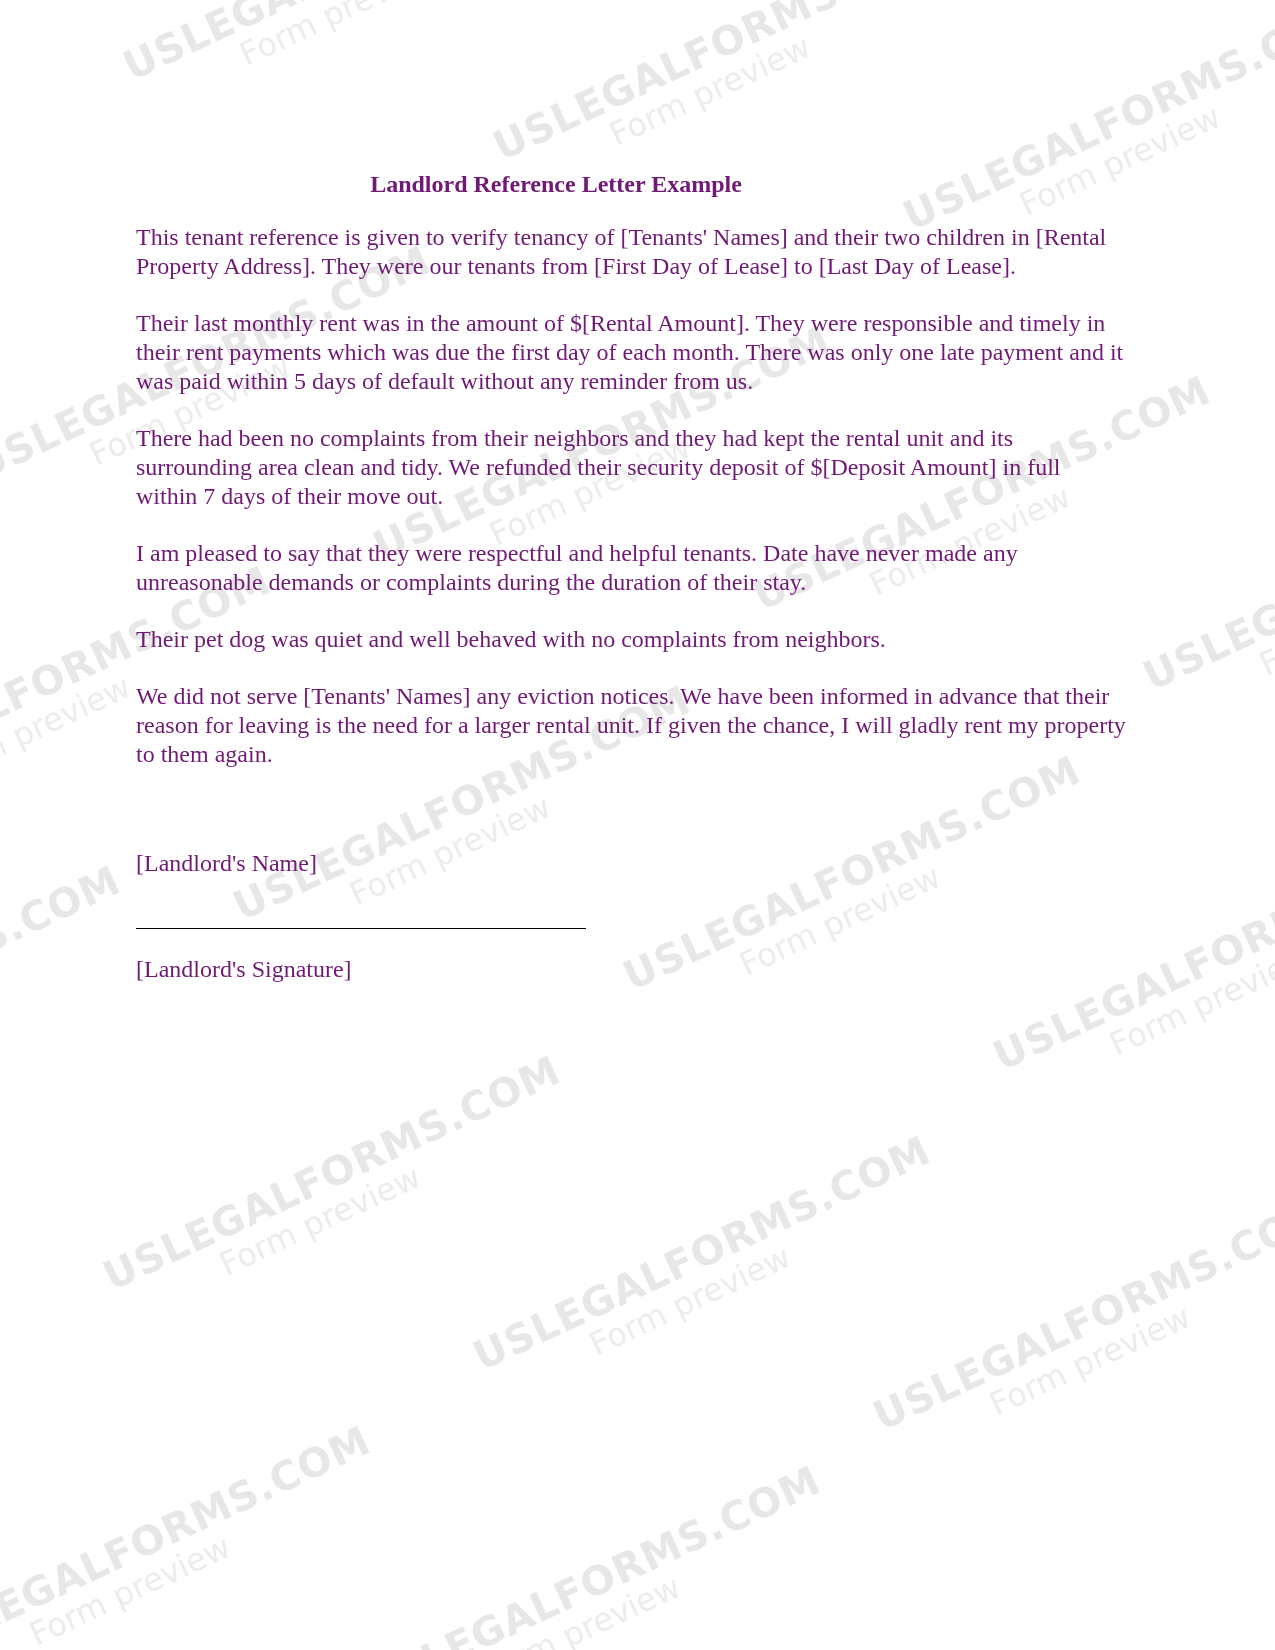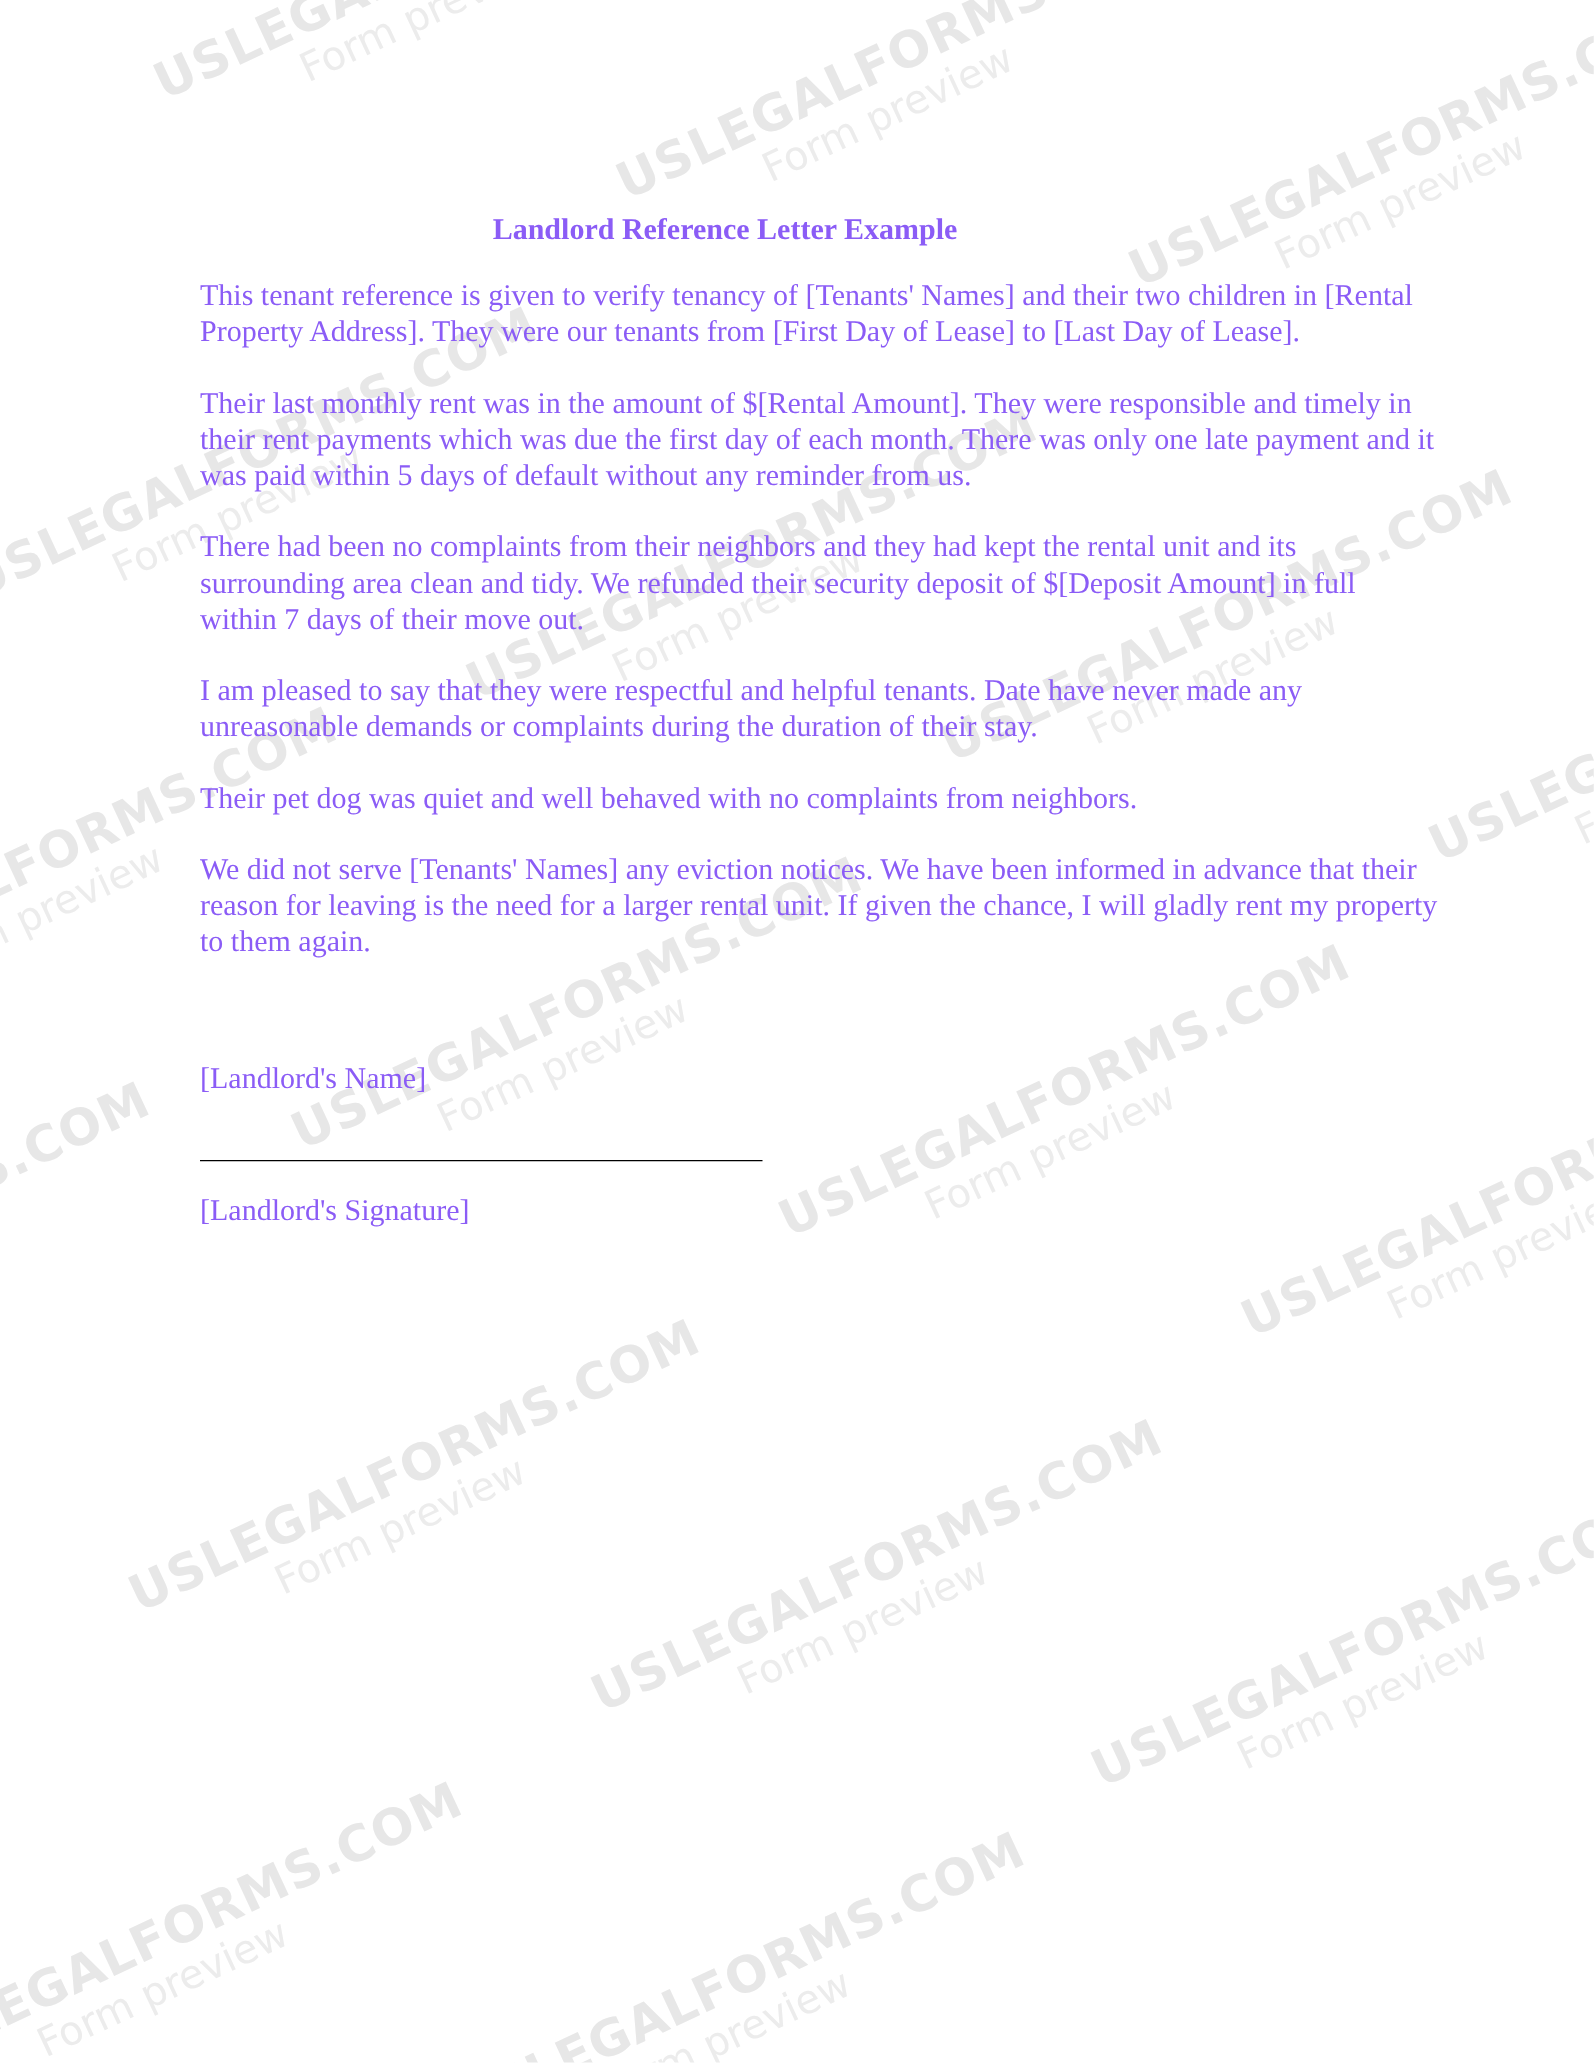--- a/index.html
+++ b/index.html
@@ -2,22 +2,22 @@
 <html><head>
 <meta charset="utf-8">
 <style>
   html, body { margin: 0; padding: 0; background: #ffffff; }
   body { width: 1275px; height: 1650px; position: relative; overflow: hidden; }
   .page { position: absolute; left: 0; top: 0; width: 1275px; height: 1650px; background: #ffffff; }
   .wm-layer { position: absolute; inset: 0; pointer-events: none; z-index: 1; }
   .wm { position: absolute; transform-origin: left bottom; transform: rotate(-25deg); white-space: nowrap; }
   .wm .brand { font-family: "DejaVu Sans", sans-serif; font-weight: bold; font-size: 40px; color: #e7e7e7; letter-spacing: 1px; display: block; }
   .wm .sub { font-family: "DejaVu Sans", sans-serif; font-size: 32px; color: #ececec; display: block; margin-left: 110px; margin-top: -4px; }
-  .content { position: absolute; left: 160px; top: 170px; width: 990px; z-index: 2;
-    font-family: "Liberation Serif", serif; font-size: 24px; line-height: 29px; color: #8b5cf6; }
+  .content { position: absolute; left: 136px; top: 170px; width: 990px; z-index: 2;
+    font-family: "Liberation Serif", serif; font-size: 24px; line-height: 29px; color: #701a75; }
   .title { font-weight: bold; text-align: center; margin: 0 0 24px 0; padding-right: 150px; font-size: 24px; }
   .para { margin: 16px 0 28px 0; }
   .sig-block { margin-top: 80px; }
   .sig-name { margin: 0; }
   .sig-line { width: 450px; height: 0; border-top: 1.5px solid #000; margin-top: 50px; margin-bottom: 26px; }
   .sig-label { margin: 0 0 24px 0; }
   .date-label { margin: 0; }
 </style>
 </head>
 <body>

